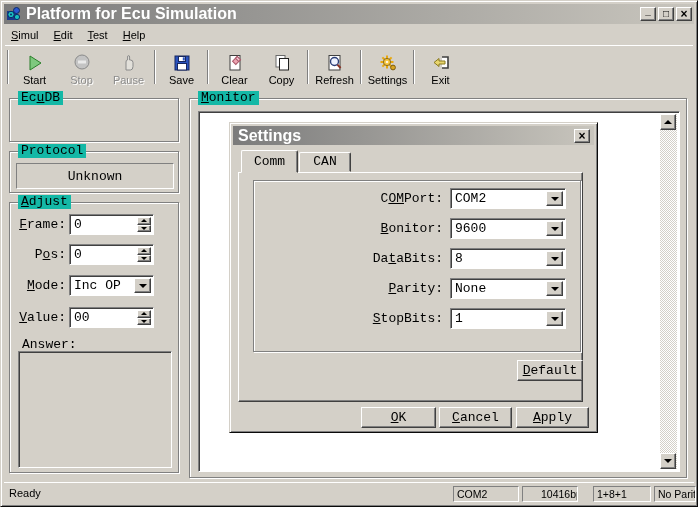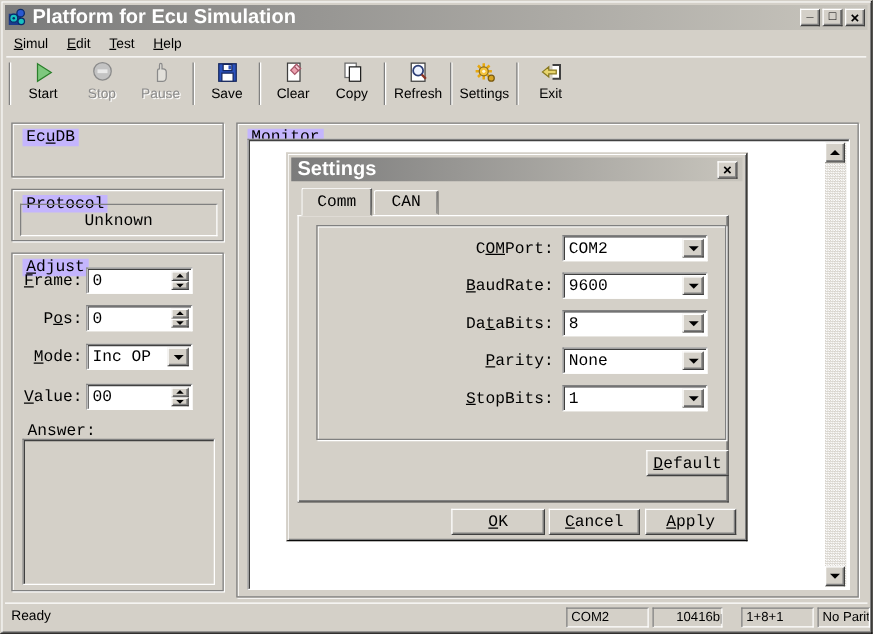--- a/index.html
+++ b/index.html
@@ -34,30 +34,30 @@
   .menubar { position:absolute; left:4px; top:25px; right:4px; height:18px;
              display:flex; align-items:center; font-size:11px; }
   .menu-item { padding:2px 6px; margin-right:3px; }
 
   
   .toolbar { position:absolute; left:4px; top:44px; right:4px; height:42px;
              border-top:1px solid #fff; display:flex; align-items:center; }
   .tsep { width:2px; height:34px; border-left:1px solid #808080;
           border-right:1px solid #fff; margin:0 2px; }
   .tbtn { width:47px; height:38px; display:flex; flex-direction:column;
-          align-items:center; justify-content:flex-start; gap:1px; }
+          align-items:center; justify-content:flex-end; gap:1px; }
   .tlabel { font-size:11px; color:#000; white-space:nowrap; }
   .tbtn.disabled .tlabel { color:#8c8c8c; text-shadow:1px 1px 0 #fff; }
   .ticon { width:20px; height:20px; }
 
   
   .group { position:absolute; border:1px solid #808080;
            box-shadow: inset 1px 1px 0 #fff, 1px 1px 0 #fff; }
-  .glabel { position:absolute; top:-8px; left:8px; background:#c4b5fd;
-            padding:0 3px; line-height:14px; white-space:nowrap;margin-top:12px; }
+  .glabel { position:absolute; top:-8px; left:8px; background:#14b8a6;
+            padding:0 3px; line-height:14px; white-space:nowrap; }
 
   .edit { position:absolute; background:#fff; border:1px solid;
           border-color:#808080 #ffffff #ffffff #808080;
           box-shadow: inset 1px 1px 0 #404040; }
   .edit .val { position:absolute; left:4px; top:2px; white-space:nowrap; }
 
   .combo-btn { position:absolute; right:2px; top:2px; bottom:2px; width:17px;
                display:flex; align-items:center; justify-content:center; }
   .tri-down { width:0; height:0; border-left:4px solid transparent;
               border-right:4px solid transparent; border-top:4px solid #000; }
@@ -340,21 +340,21 @@
       <div class="etched" style="left:14px; top:7px; width:328px; height:172px;"></div>
 
       <span class="flabel mono" style="left:62px; top:18px; width:142px;"><span>C</span><span class="mn">OM</span><span>Port:</span></span>
       <div class="edit" style="left:211px; top:15px; width:116px; height:21px;">
         <span class="val mono">COM2</span>
         <div class="combo-btn raised">
             <div class="tri-down"></div>
           </div>
       </div>
 
-      <span class="flabel mono" style="left:62px; top:48px; width:142px;"><span></span><span class="mn">B</span><span>audRate:</span></span>
+      <span class="flabel mono" style="left:62px; top:48px; width:142px;"><span></span><span class="mn">B</span><span>onitor:</span></span>
       <div class="edit" style="left:211px; top:45px; width:116px; height:21px;">
         <span class="val mono">9600</span>
         <div class="combo-btn raised">
             <div class="tri-down"></div>
           </div>
       </div>
 
       <span class="flabel mono" style="left:62px; top:78px; width:142px;"><span>Da</span><span class="mn">t</span><span>aBits:</span></span>
       <div class="edit" style="left:211px; top:75px; width:116px; height:21px;">
         <span class="val mono">8</span>

